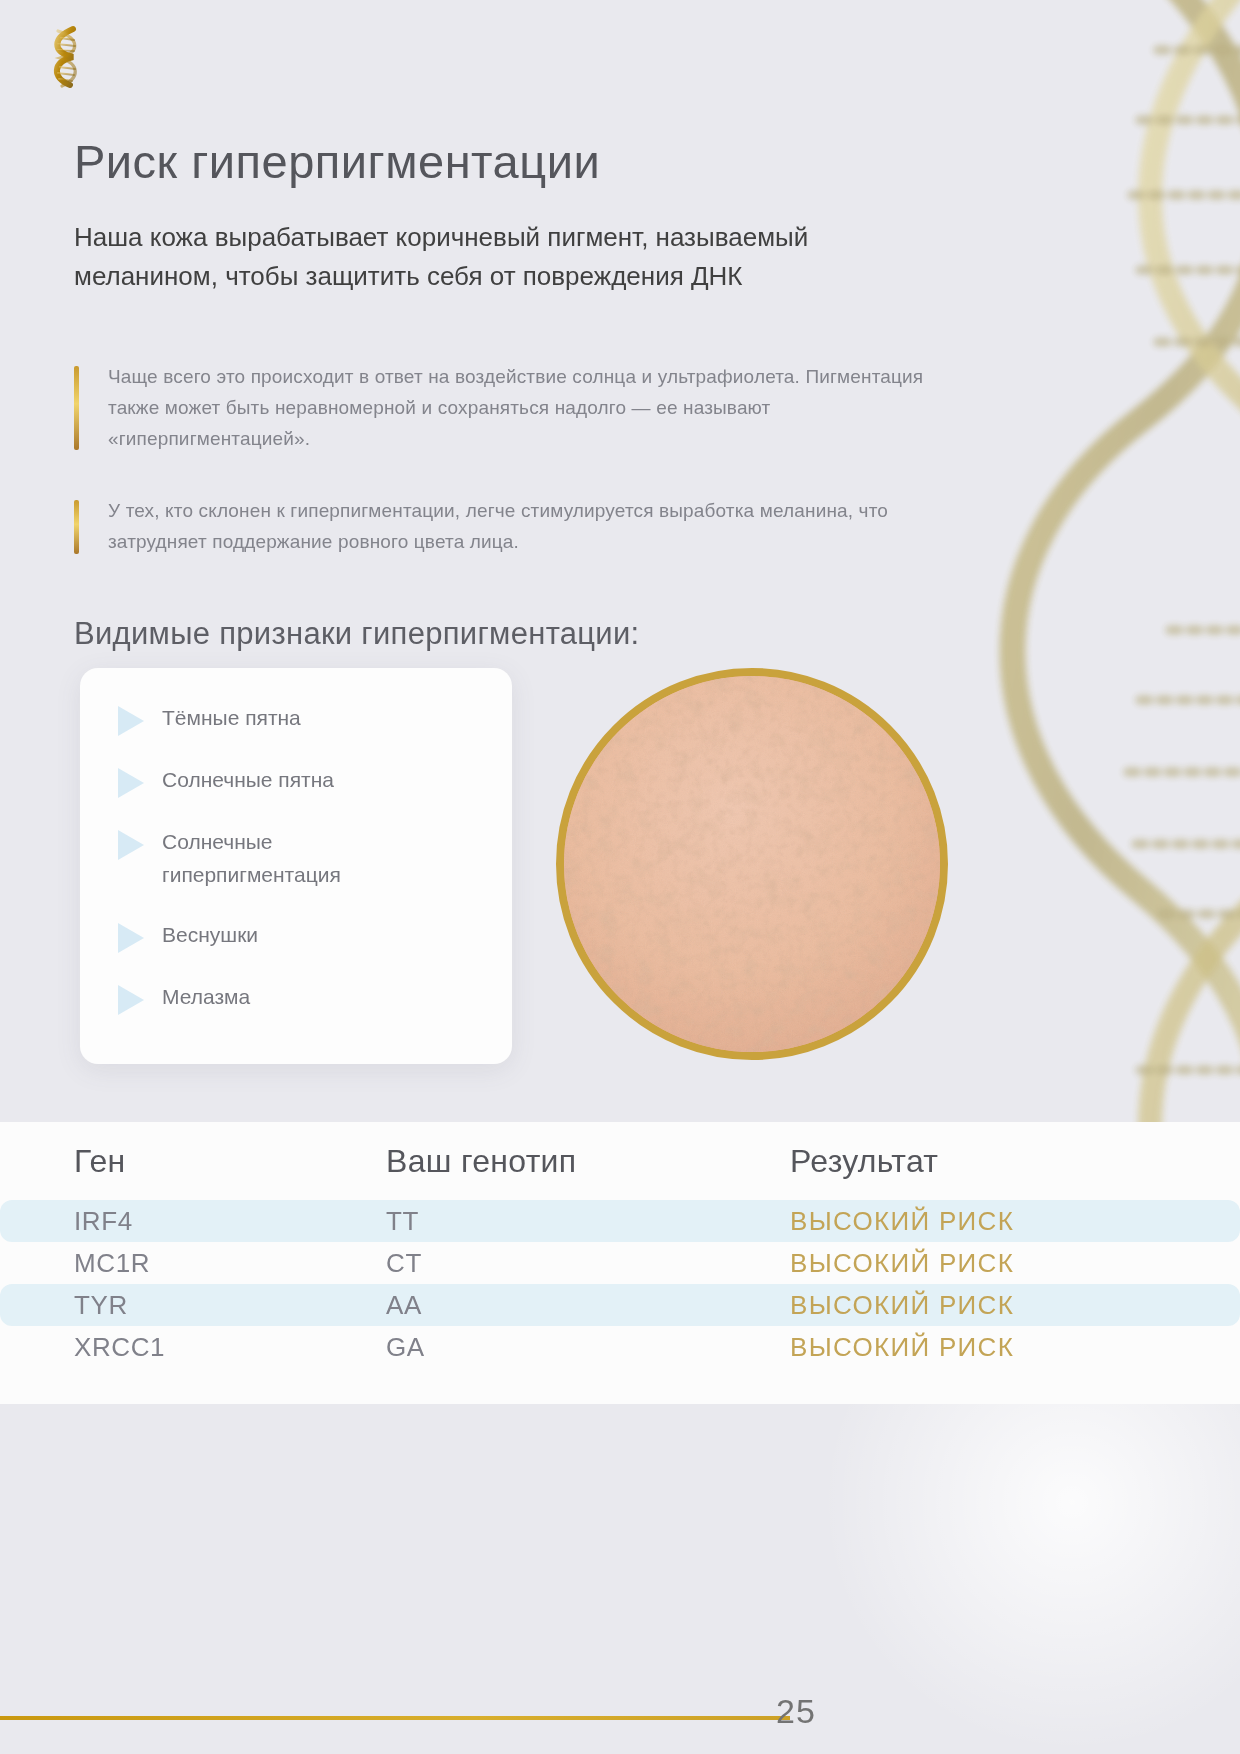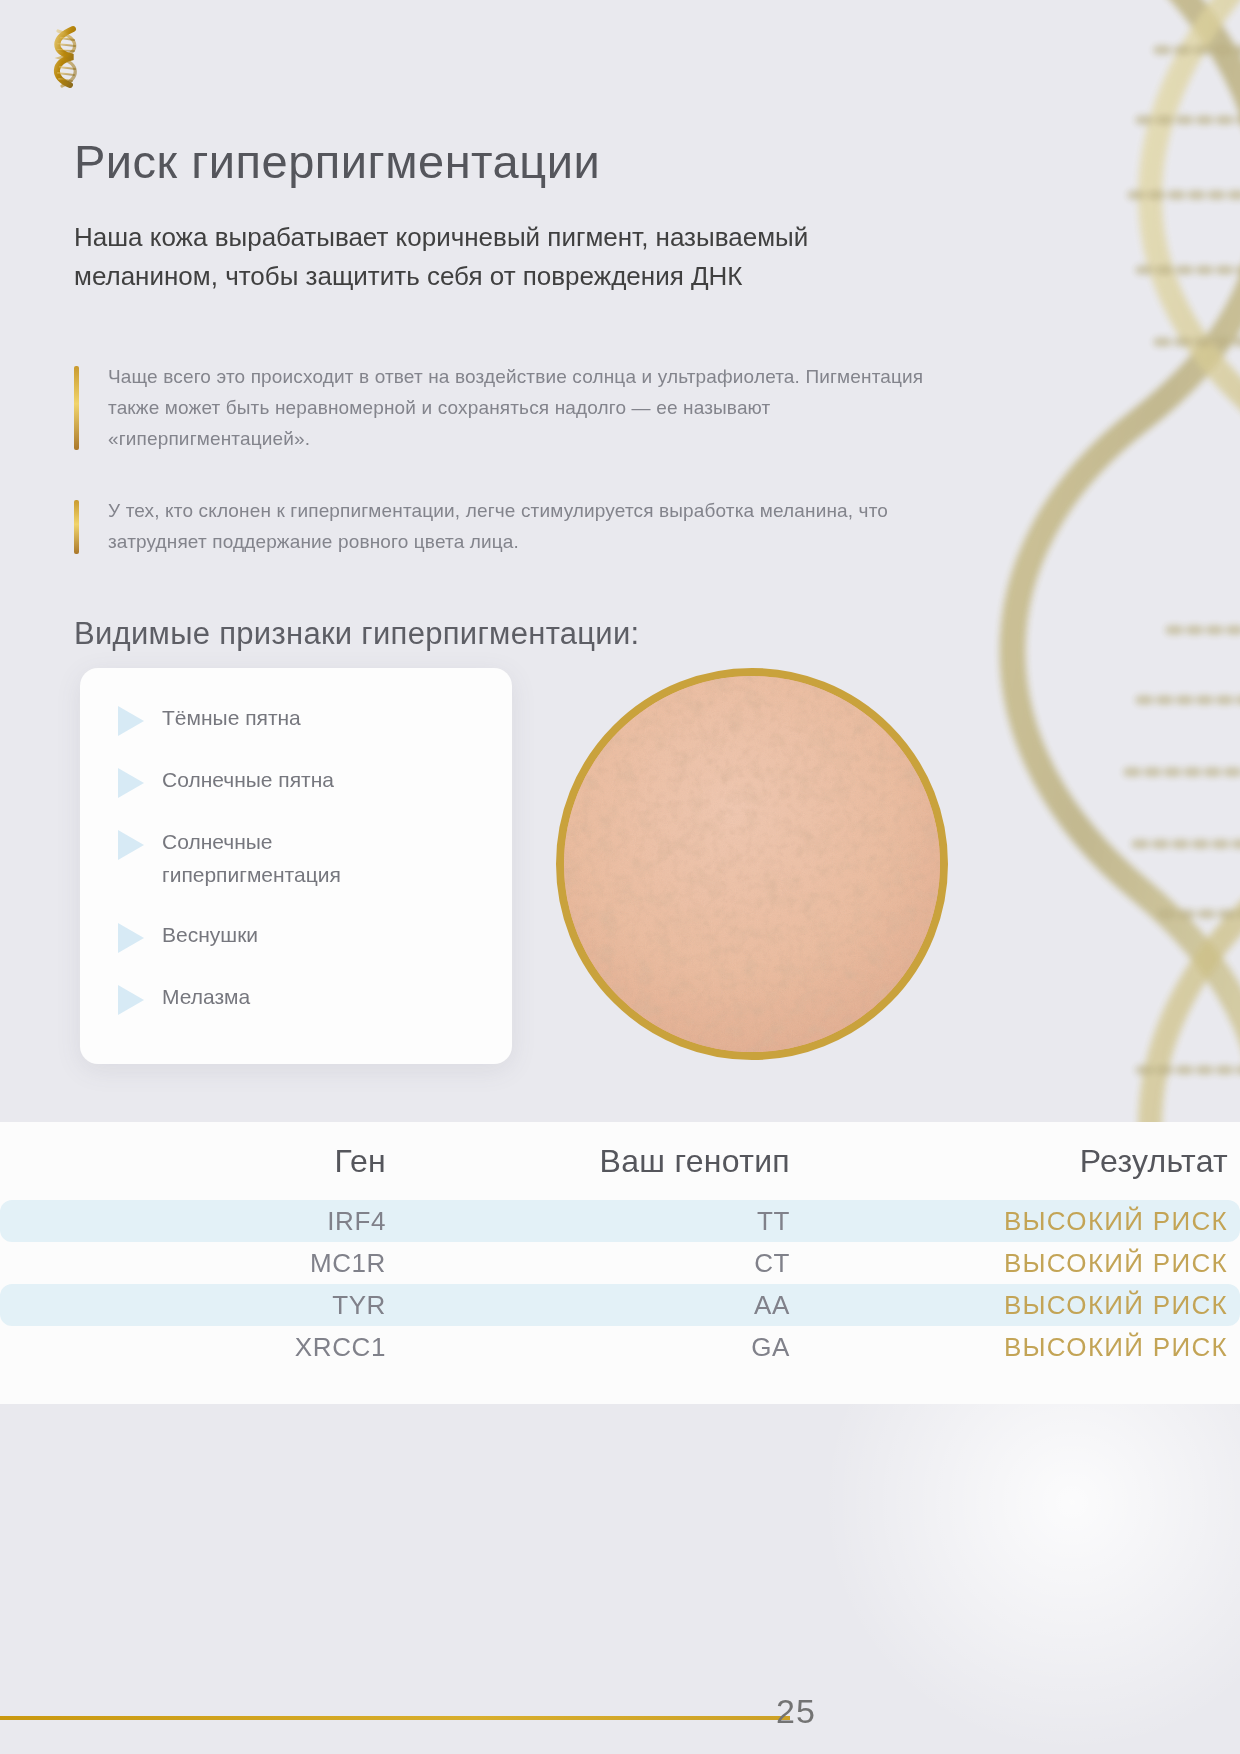--- a/index.html
+++ b/index.html
@@ -54,21 +54,21 @@
   .sign-label{font-size:21px;font-weight:300;color:#76777e;line-height:1.55;}
 
   
   .photo{position:absolute;left:556px;top:668px;width:392px;height:392px;
          border-radius:50%;border:8px solid #c9a23c;box-sizing:border-box;
          overflow:hidden;background:#e7b193;}
   .photo .skin{position:absolute;inset:0;}
 
   
   .table{position:absolute;left:0;top:1122px;width:1240px;background:#fcfcfc;}
-  .trow{display:flex;align-items:center;height:42px;padding:0 12px 0 74px;box-sizing:border-box;text-align:right;}
+  .trow{display:flex;align-items:center;height:42px;padding:0 0 0 74px;box-sizing:border-box;}
   .trow.head{height:78px;}
   .trow.alt{background:#e3f1f7;border-radius:12px;}
   .c-gene{width:312px;}
   .c-geno{width:404px;}
   .c-res{flex:1;}
   .trow.head .c-gene,.trow.head .c-geno,.trow.head .c-res{
      font-size:32px;font-weight:300;color:#55565c;letter-spacing:.3px;}
   .trow .c-gene,.trow .c-geno{font-size:26px;font-weight:300;color:#80818a;letter-spacing:.6px;}
   .trow .c-res{font-size:26px;font-weight:300;color:#c3a456;letter-spacing:1.3px;}
   .table-pad{height:36px;}

